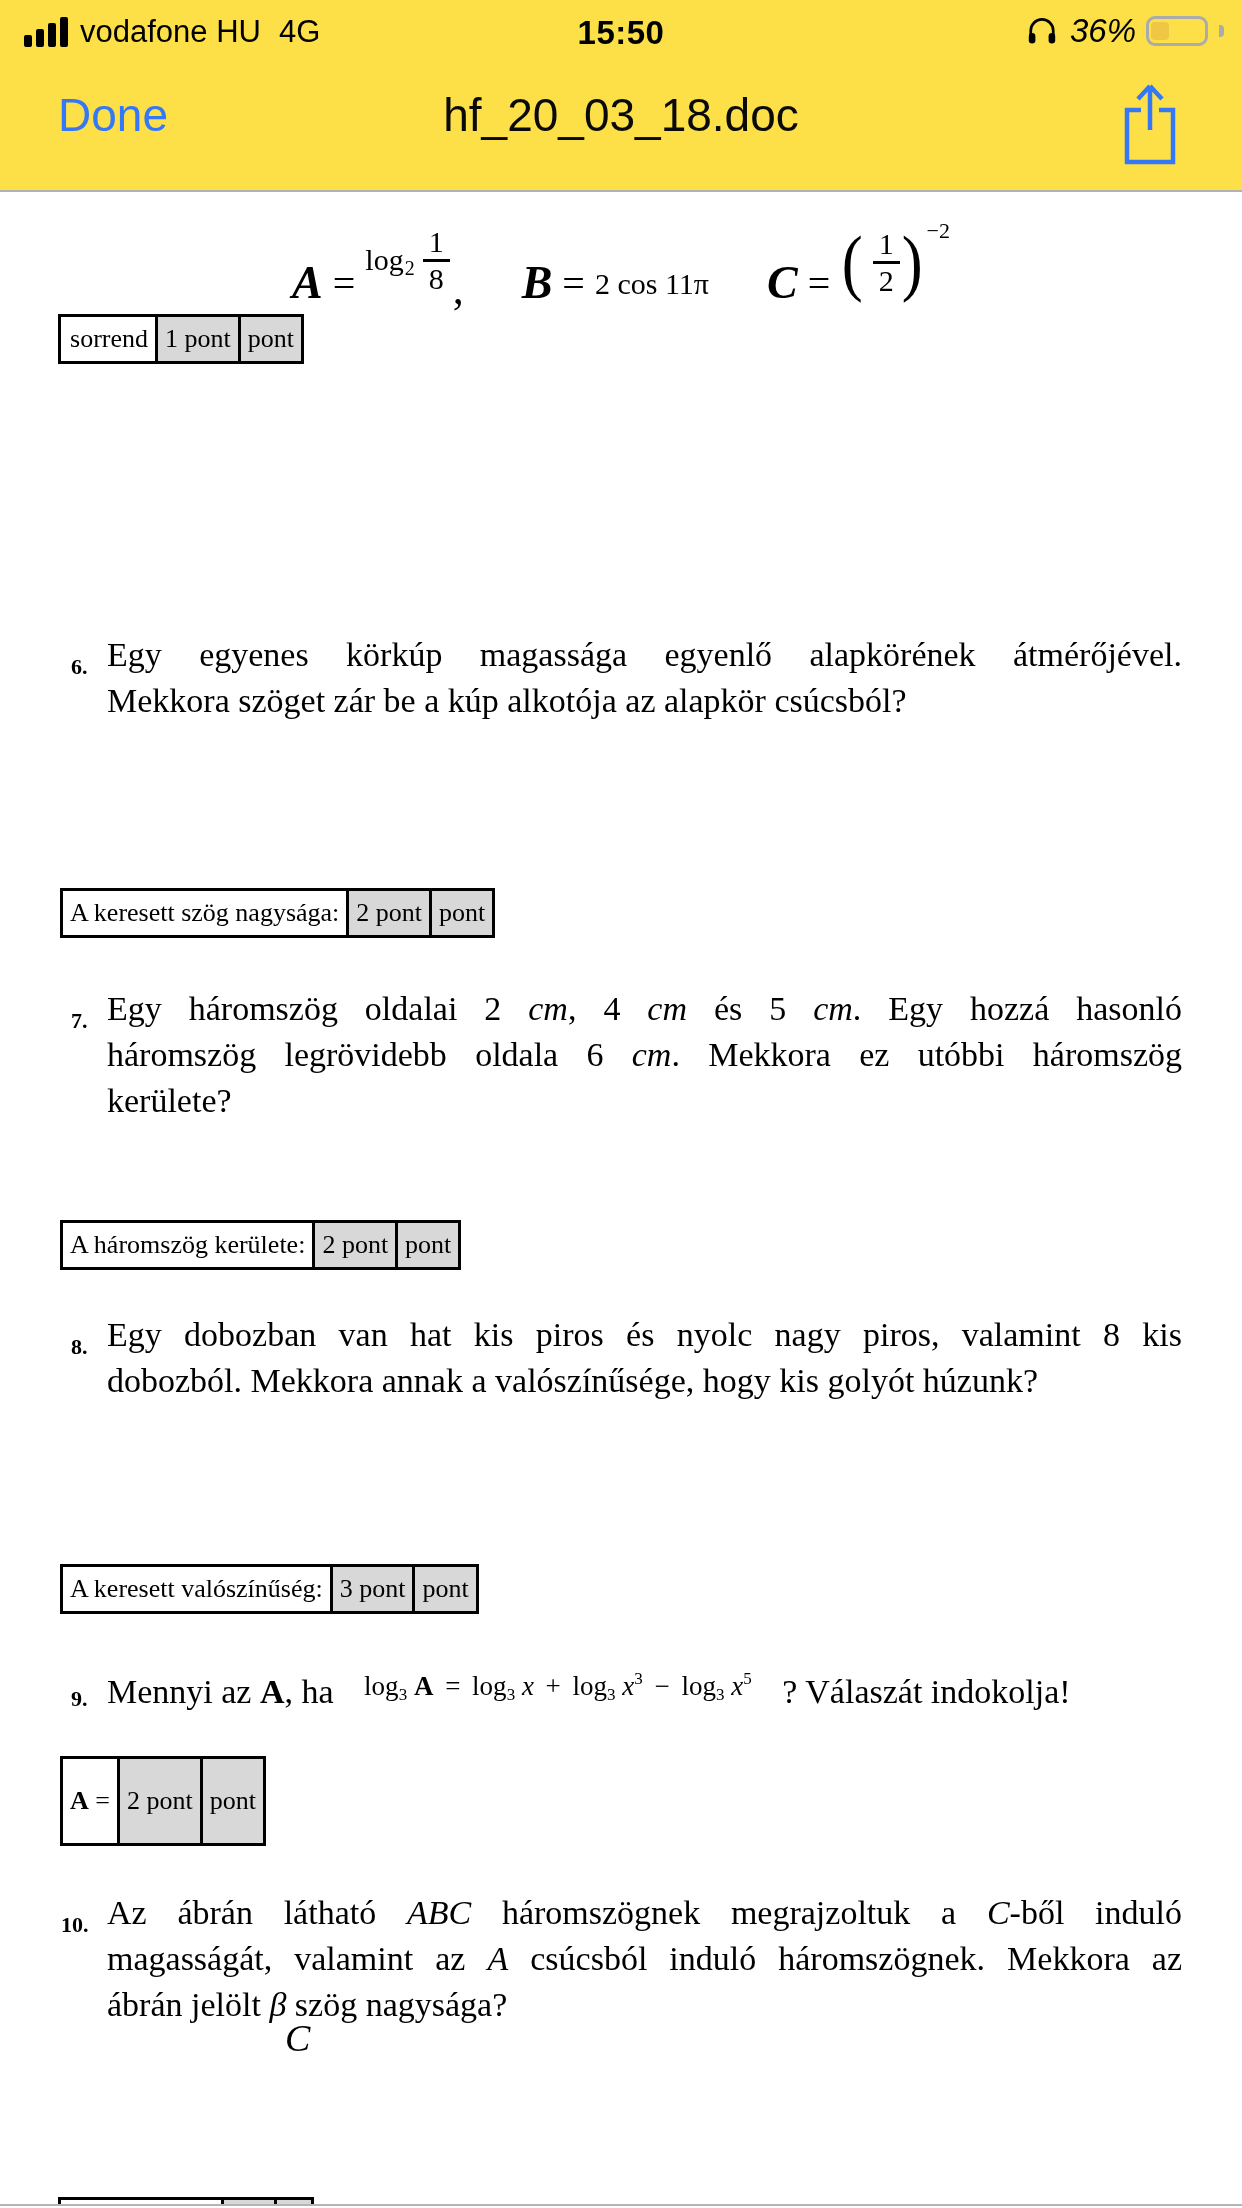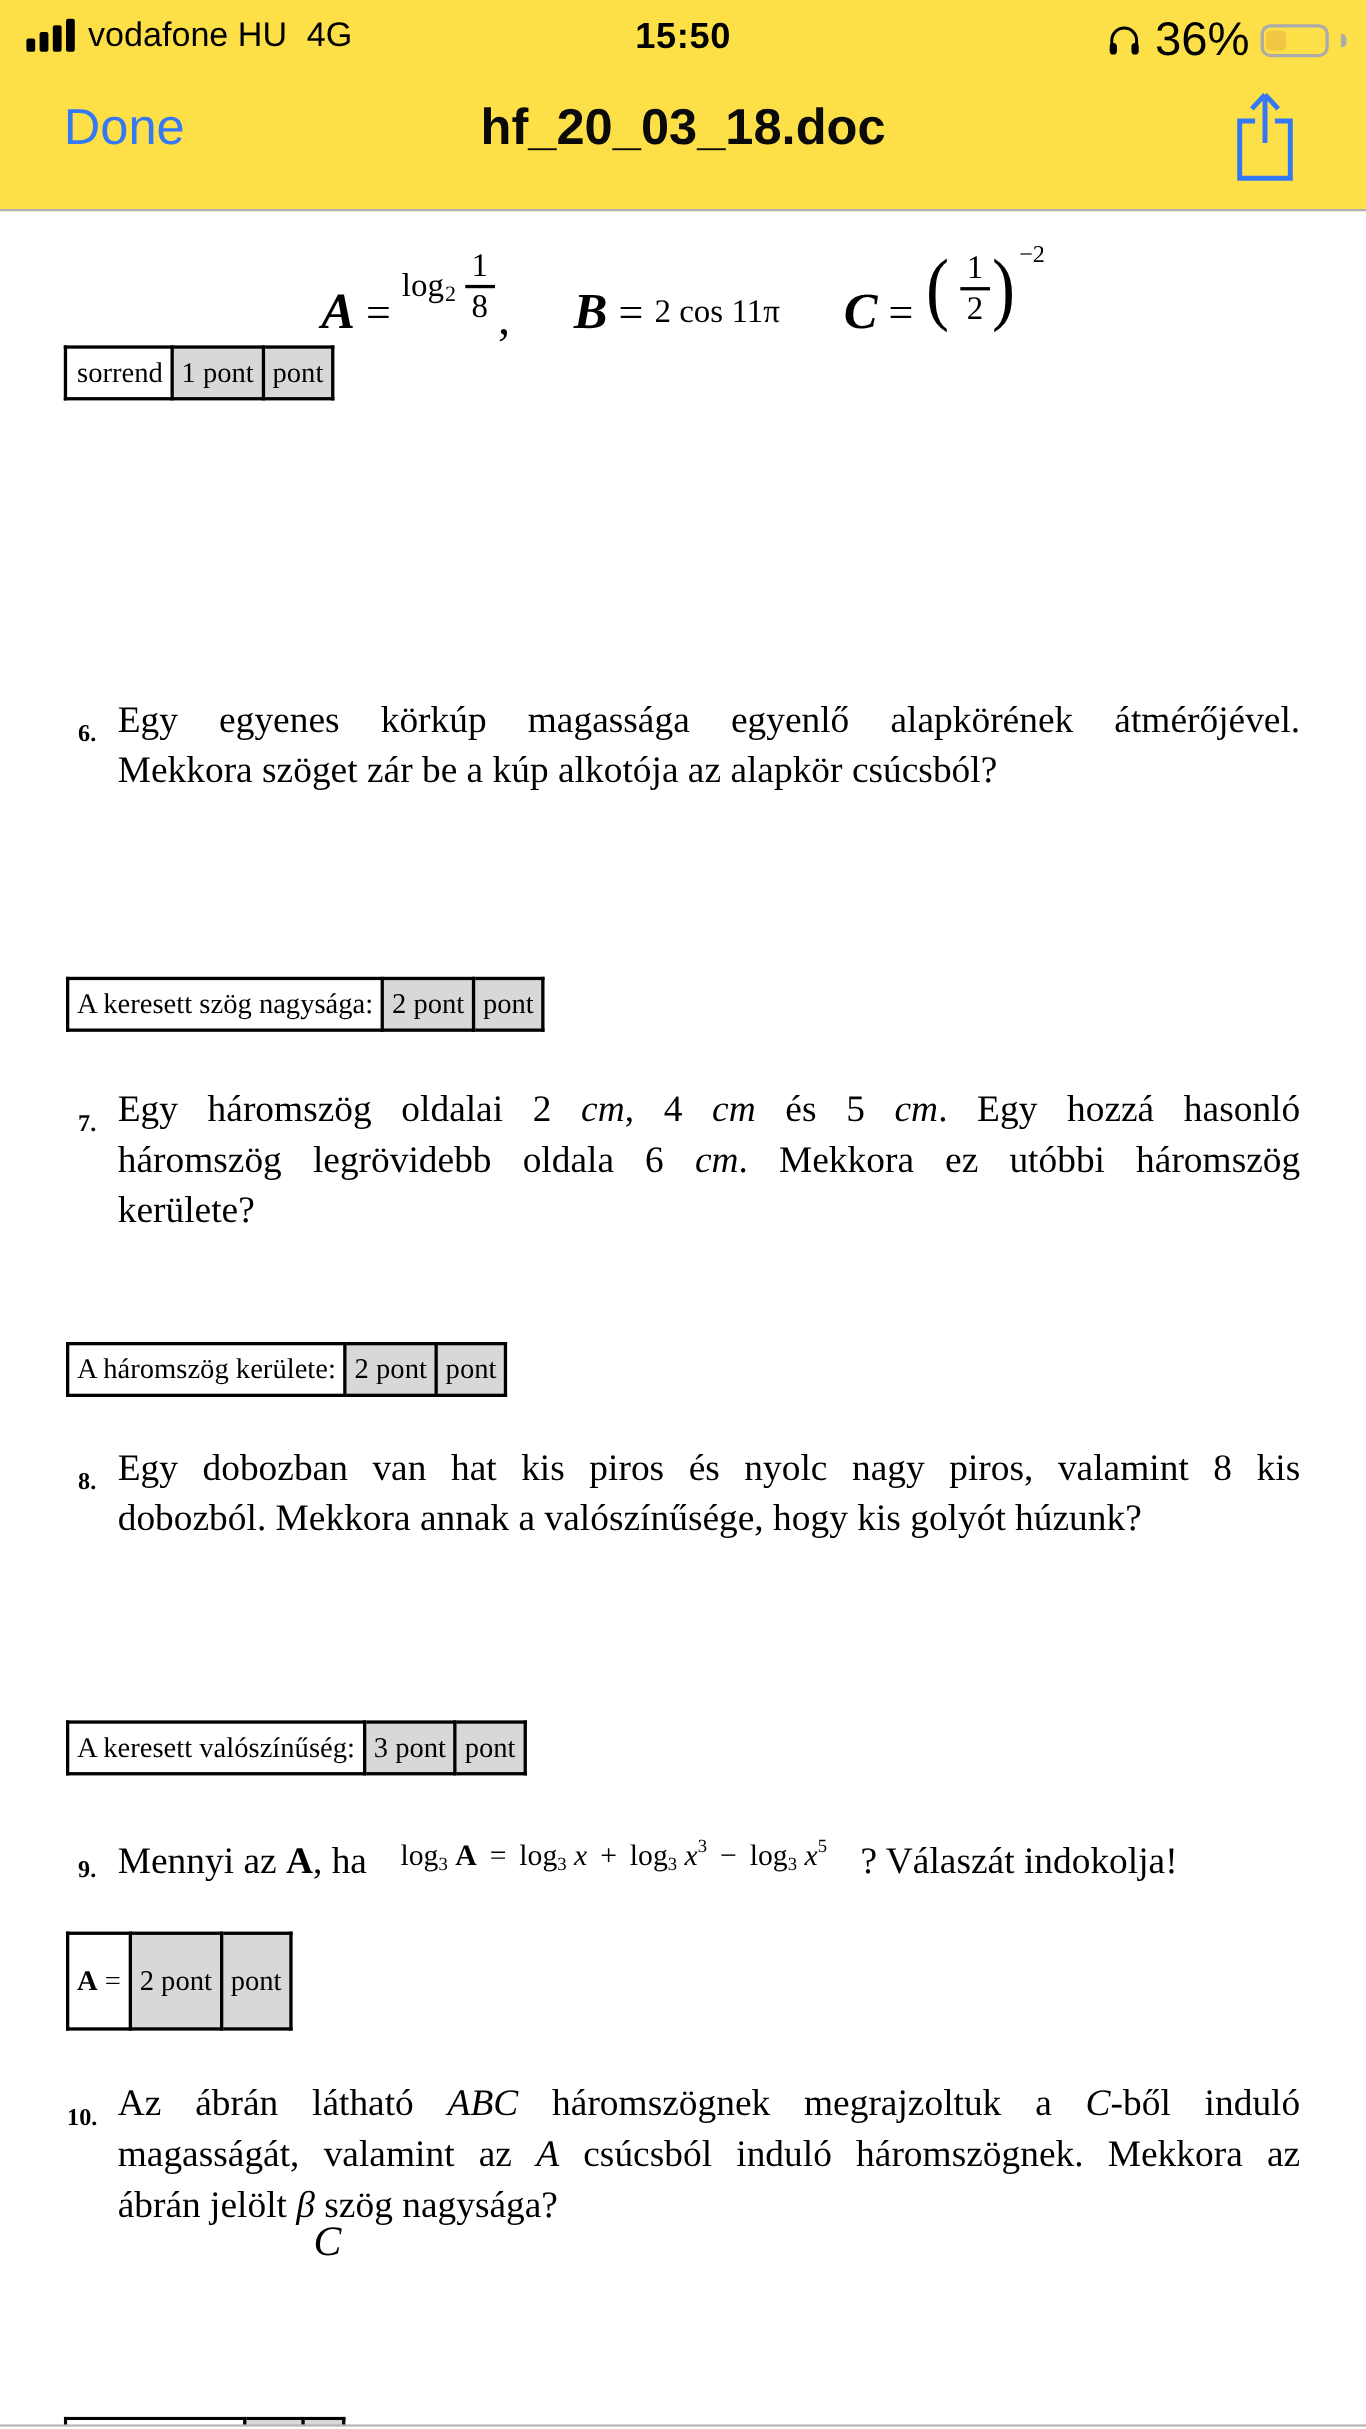--- a/index.html
+++ b/index.html
@@ -17,29 +17,29 @@
   .status-left { position:absolute; left:24px; top:14px; display:flex; align-items:center; gap:12px; }
   .sigbars { display:flex; align-items:flex-end; gap:4px; height:30px; }
   .sigbars i { display:block; width:8px; background:#000; border-radius:2px; }
   .sb1{height:12px}.sb2{height:18px}.sb3{height:24px}.sb4{height:30px}
   .carrier { font-size:31px; color:#000; }
   .network { font-size:31px; color:#000; margin-left:6px; }
   .status-time { position:absolute; left:0; top:14px; width:1242px; text-align:center;
     font-size:33px; font-weight:700; letter-spacing:0.5px; }
   .status-right { position:absolute; right:18px; top:12px; display:flex; align-items:center; gap:10px; }
   .hp-icon svg { display:block; }
-  .batt-pct { font-size:43px; }
+  .batt-pct { font-size:33px;font-style:italic; }
   .battery { position:relative; width:62px; height:30px; border:3px solid #ababab;
     border-radius:9px; box-sizing:border-box; display:flex; align-items:center; padding:2px; }
   .bfill { width:18px; height:18px; background:#f0c645; border-radius:4px; }
   .bnub { width:5px; height:12px; background:#ababab; border-radius:0 4px 4px 0; margin-left:1px; }
   
   .done-btn { position:absolute; left:58px; top:88px; font-size:46px; color:#3478f6; cursor:pointer; background:none; border:none; font-family:"Liberation Sans", sans-serif; padding:0; }
   .doc-title { position:absolute; left:0; top:88px; width:1242px; text-align:center;
-    font-size:46px; font-weight:700; color:#0a0a0a; }
+    font-size:46px; font-weight:400; color:#0a0a0a; }
   .share-btn { position:absolute; left:1118px; top:78px; width:64px; height:92px; background:none; border:none; padding:0; cursor:pointer; }
   
   .doc { position:absolute; top:194px; left:0; width:1242px; height:2014px; background:#fff; }
   
   .formula-row { position:absolute; top:206px; left:0; width:1242px; height:100px;
     display:flex; justify-content:center; align-items:flex-end; gap:58px; }
   .fgroup { display:flex; align-items:flex-end; }
   .bi { font-style:italic; font-weight:700; font-size:46px; line-height:1; }
   .feq { font-size:40px; line-height:1.1; margin:0 10px; }
   .logfrac { display:flex; align-items:center; transform:translateY(-12px); }

